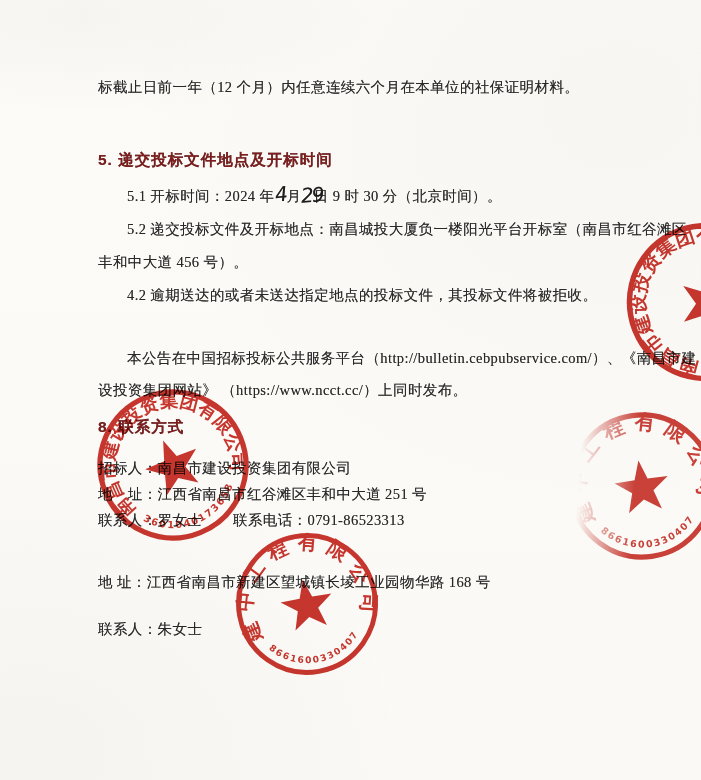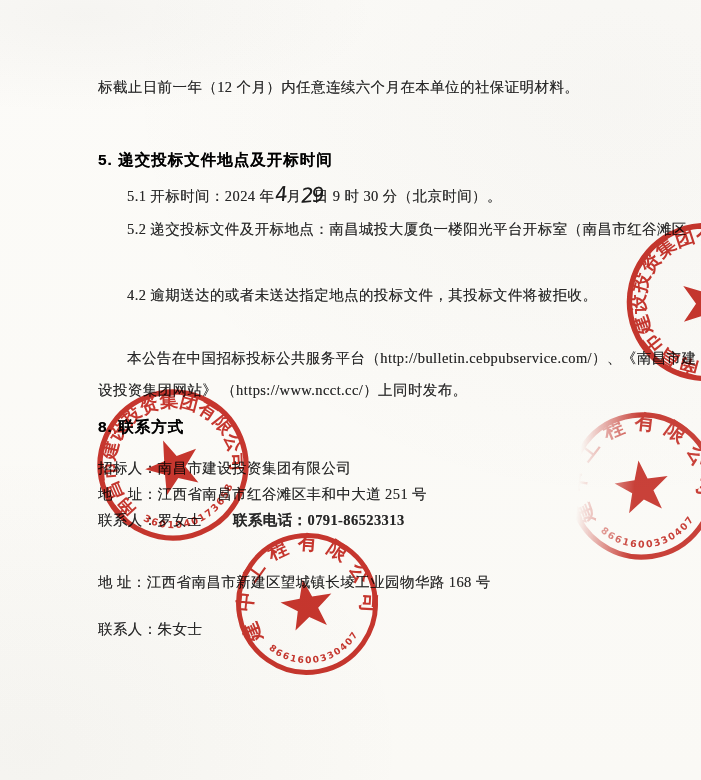--- a/index.html
+++ b/index.html
@@ -15,31 +15,31 @@
   .doc{position:absolute;inset:0;}
   .line{
     position:absolute;left:88px;white-space:nowrap;
     font-size:14.5px;color:#282828;letter-spacing:0.4px;
     text-shadow:0 0 0.5px rgba(20,20,20,0.5);
     margin-left:10px;
   }
   .indent{padding-left:29px;}
   .heading{
     font-family:"Liberation Sans", sans-serif;
-    font-weight:700;font-size:15.5px;color:#000000;letter-spacing:1px;
+    font-weight:700;font-size:15.5px;color:#7f1d1d;letter-spacing:1px;
     text-shadow:0 0 0.6px rgba(0,0,0,0.6);
   }
   .hand{
     display:inline-block;font-family:"DejaVu Sans", sans-serif;
     font-style:italic;font-weight:500;font-size:20px;color:#1d1d1d;
     transform:rotate(-6deg);line-height:0;
   }
   .hand.month{margin:0 -2px 0 1px;}
   .hand.day{margin:0 -9px 0 0;letter-spacing:-2px;transform:rotate(-4deg) translateY(1px);}
-  .col2{position:absolute;left:135px;top:0;white-space:nowrap;font-weight:bold;}
+  .col2{position:absolute;left:135px;top:0;white-space:nowrap;}
   .pair{position:relative;}
   
   .stamp{position:absolute;mix-blend-mode:multiply;opacity:0.93;pointer-events:none;}
   .stamp svg{display:block;width:100%;height:100%;}
   .stamp-fade{
     opacity:0.88;
     -webkit-mask-image:linear-gradient(102deg, transparent 16%, #000 46%);
     mask-image:linear-gradient(102deg, transparent 16%, #000 46%);
   }
   .seal-ring-text{font-family:"Liberation Serif", serif;font-weight:700;}
@@ -52,20 +52,21 @@
 
   <div class="line" style="top:78px">标截止日前一年（12 个月）内任意连续六个月在本单位的社保证明材料。</div>
 
   <div class="line heading" style="top:150px">5. 递交投标文件地点及开标时间</div>
 
   <div class="line indent" style="top:187px">
     <span>5.1 开标时间：2024 年</span><span class="hand month">4</span><span>月</span><span class="hand day">29</span><span>日 9 时 30 分（北京时间）。</span>
   </div>
 
   <div class="line indent" style="top:220px">5.2 递交投标文件及开标地点：南昌城投大厦负一楼阳光平台开标室（南昌市红谷滩区</div>
+  <div class="line" style="top:253px">丰和中大道 456 号）。</div>
   <div class="line indent" style="top:286px">4.2 逾期送达的或者未送达指定地点的投标文件，其投标文件将被拒收。</div>
 
   <div class="line indent" style="top:349px">本公告在中国招标投标公共服务平台（http://bulletin.cebpubservice.com/）、《南昌市建</div>
   <div class="line" style="top:381px">设投资集团网站》 （https://www.ncct.cc/）上同时发布。</div>
 
   <div class="line heading" style="top:417px">8. 联系方式</div>
   <div class="line" style="top:459px">招标人：南昌市建设投资集团有限公司</div>
   <div class="line" style="top:485px">地　址：江西省南昌市红谷滩区丰和中大道 251 号</div>
   <div class="line pair" style="top:511px">
     <span>联系人：罗女士</span>

